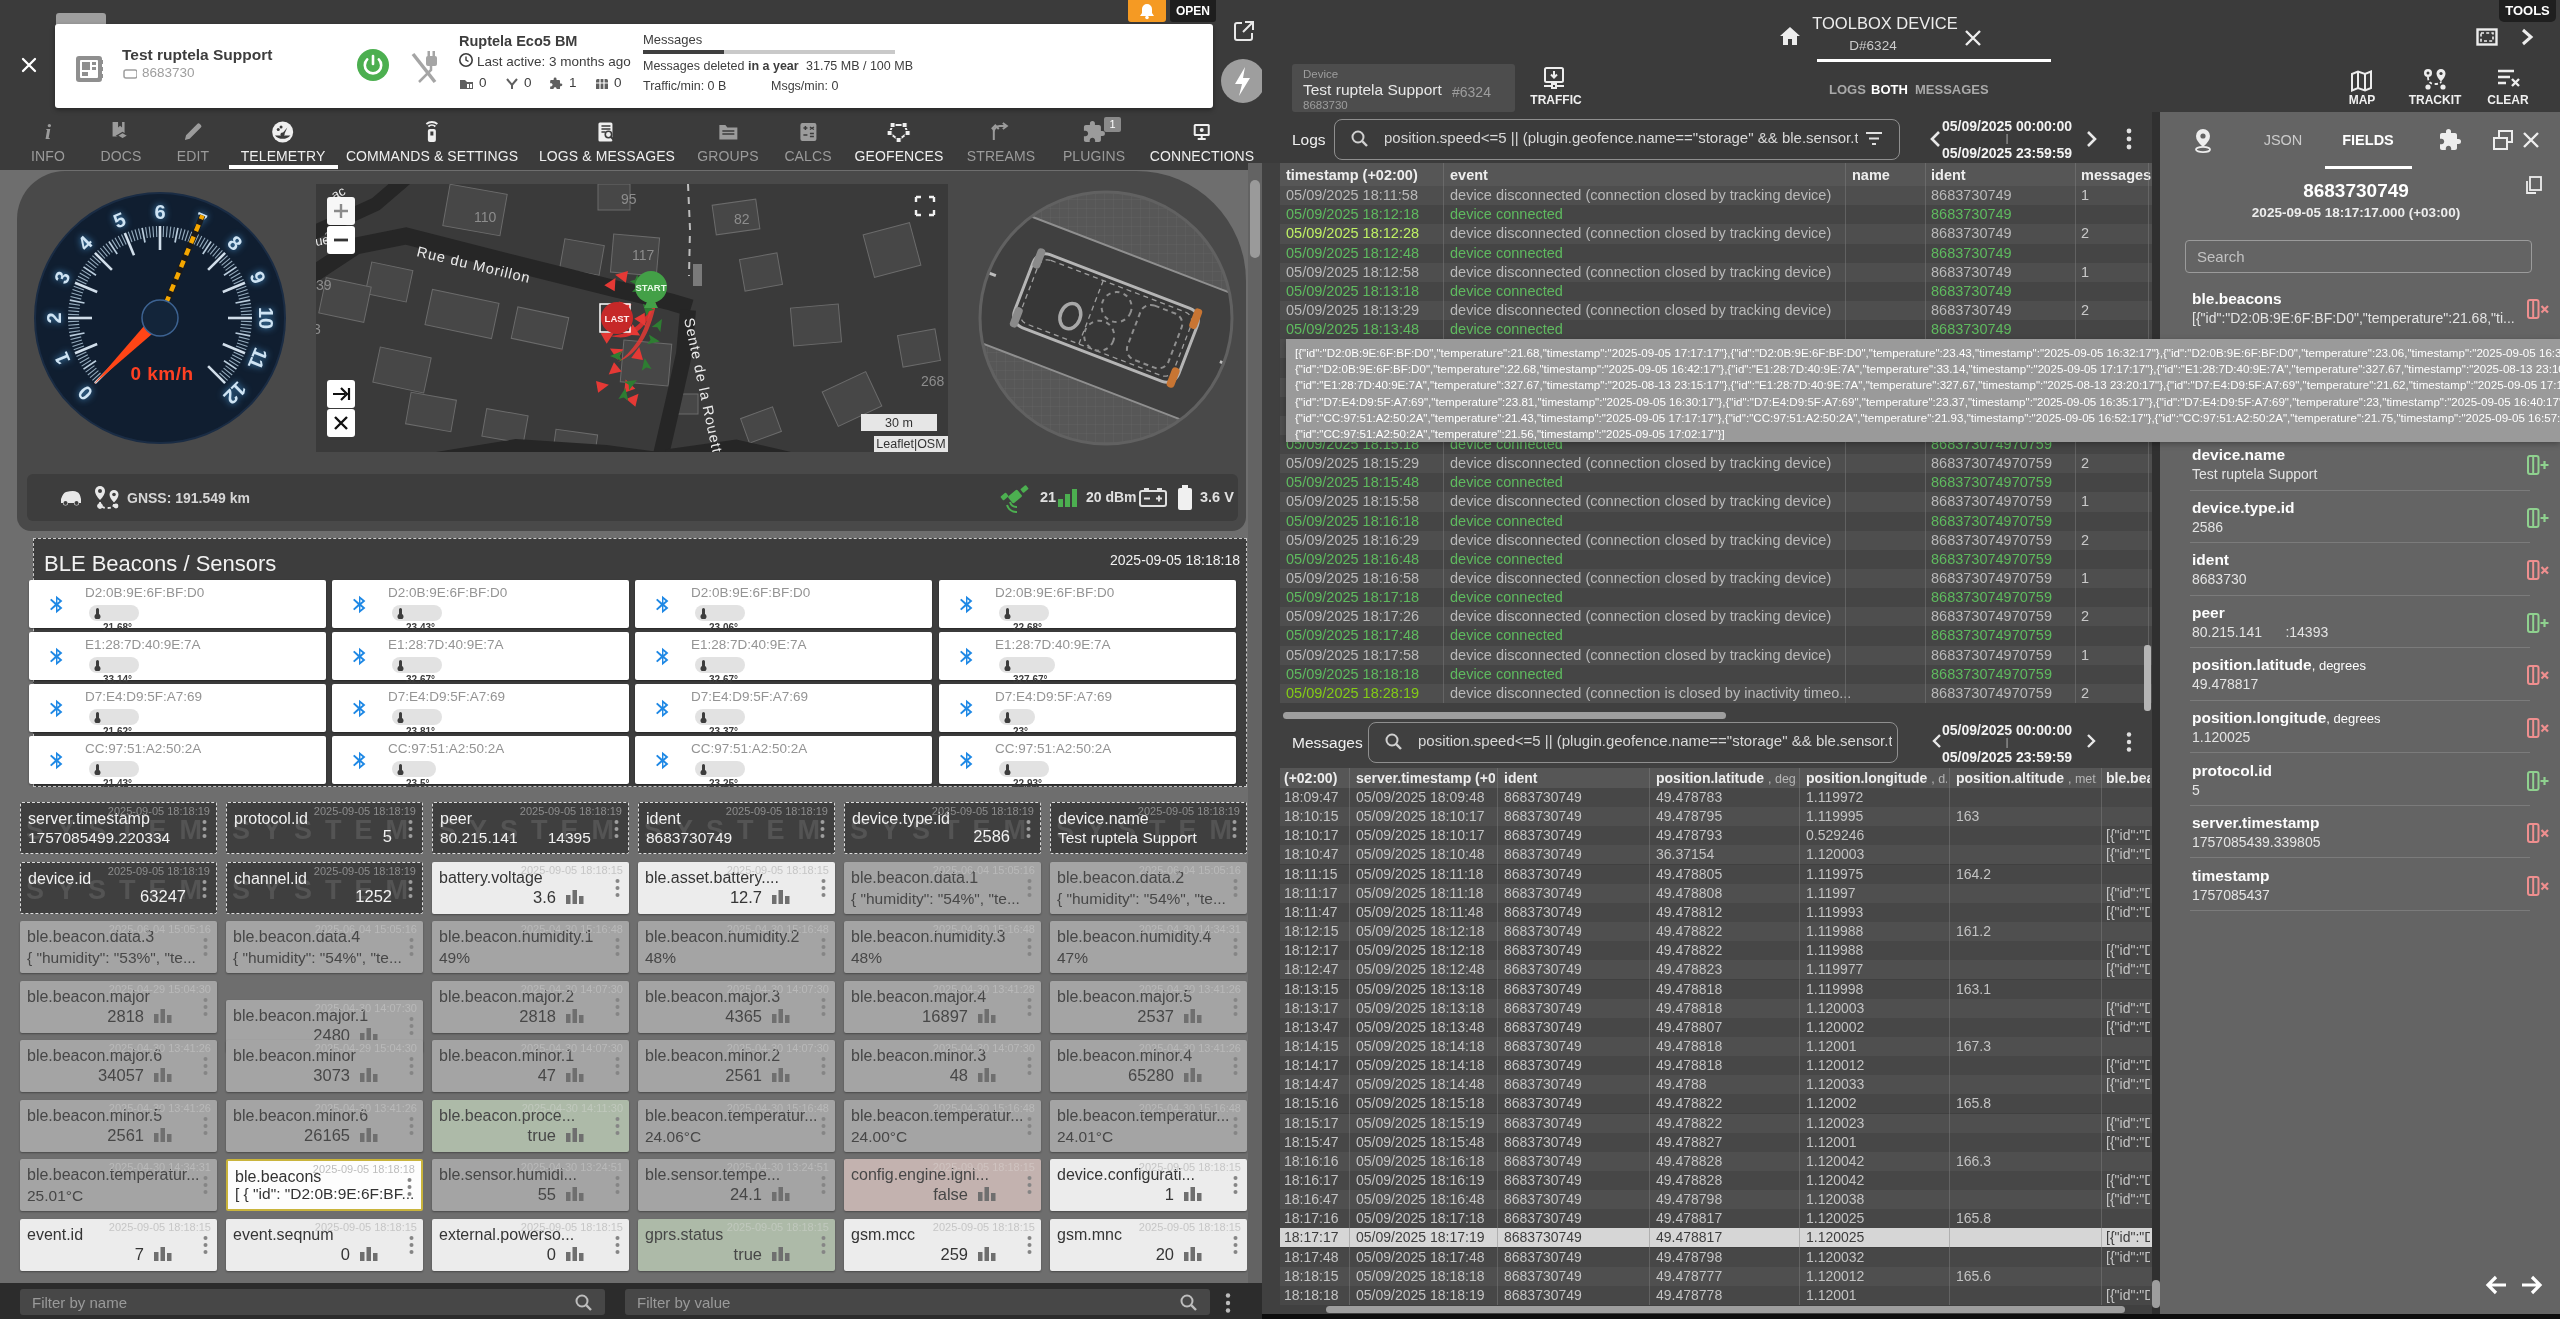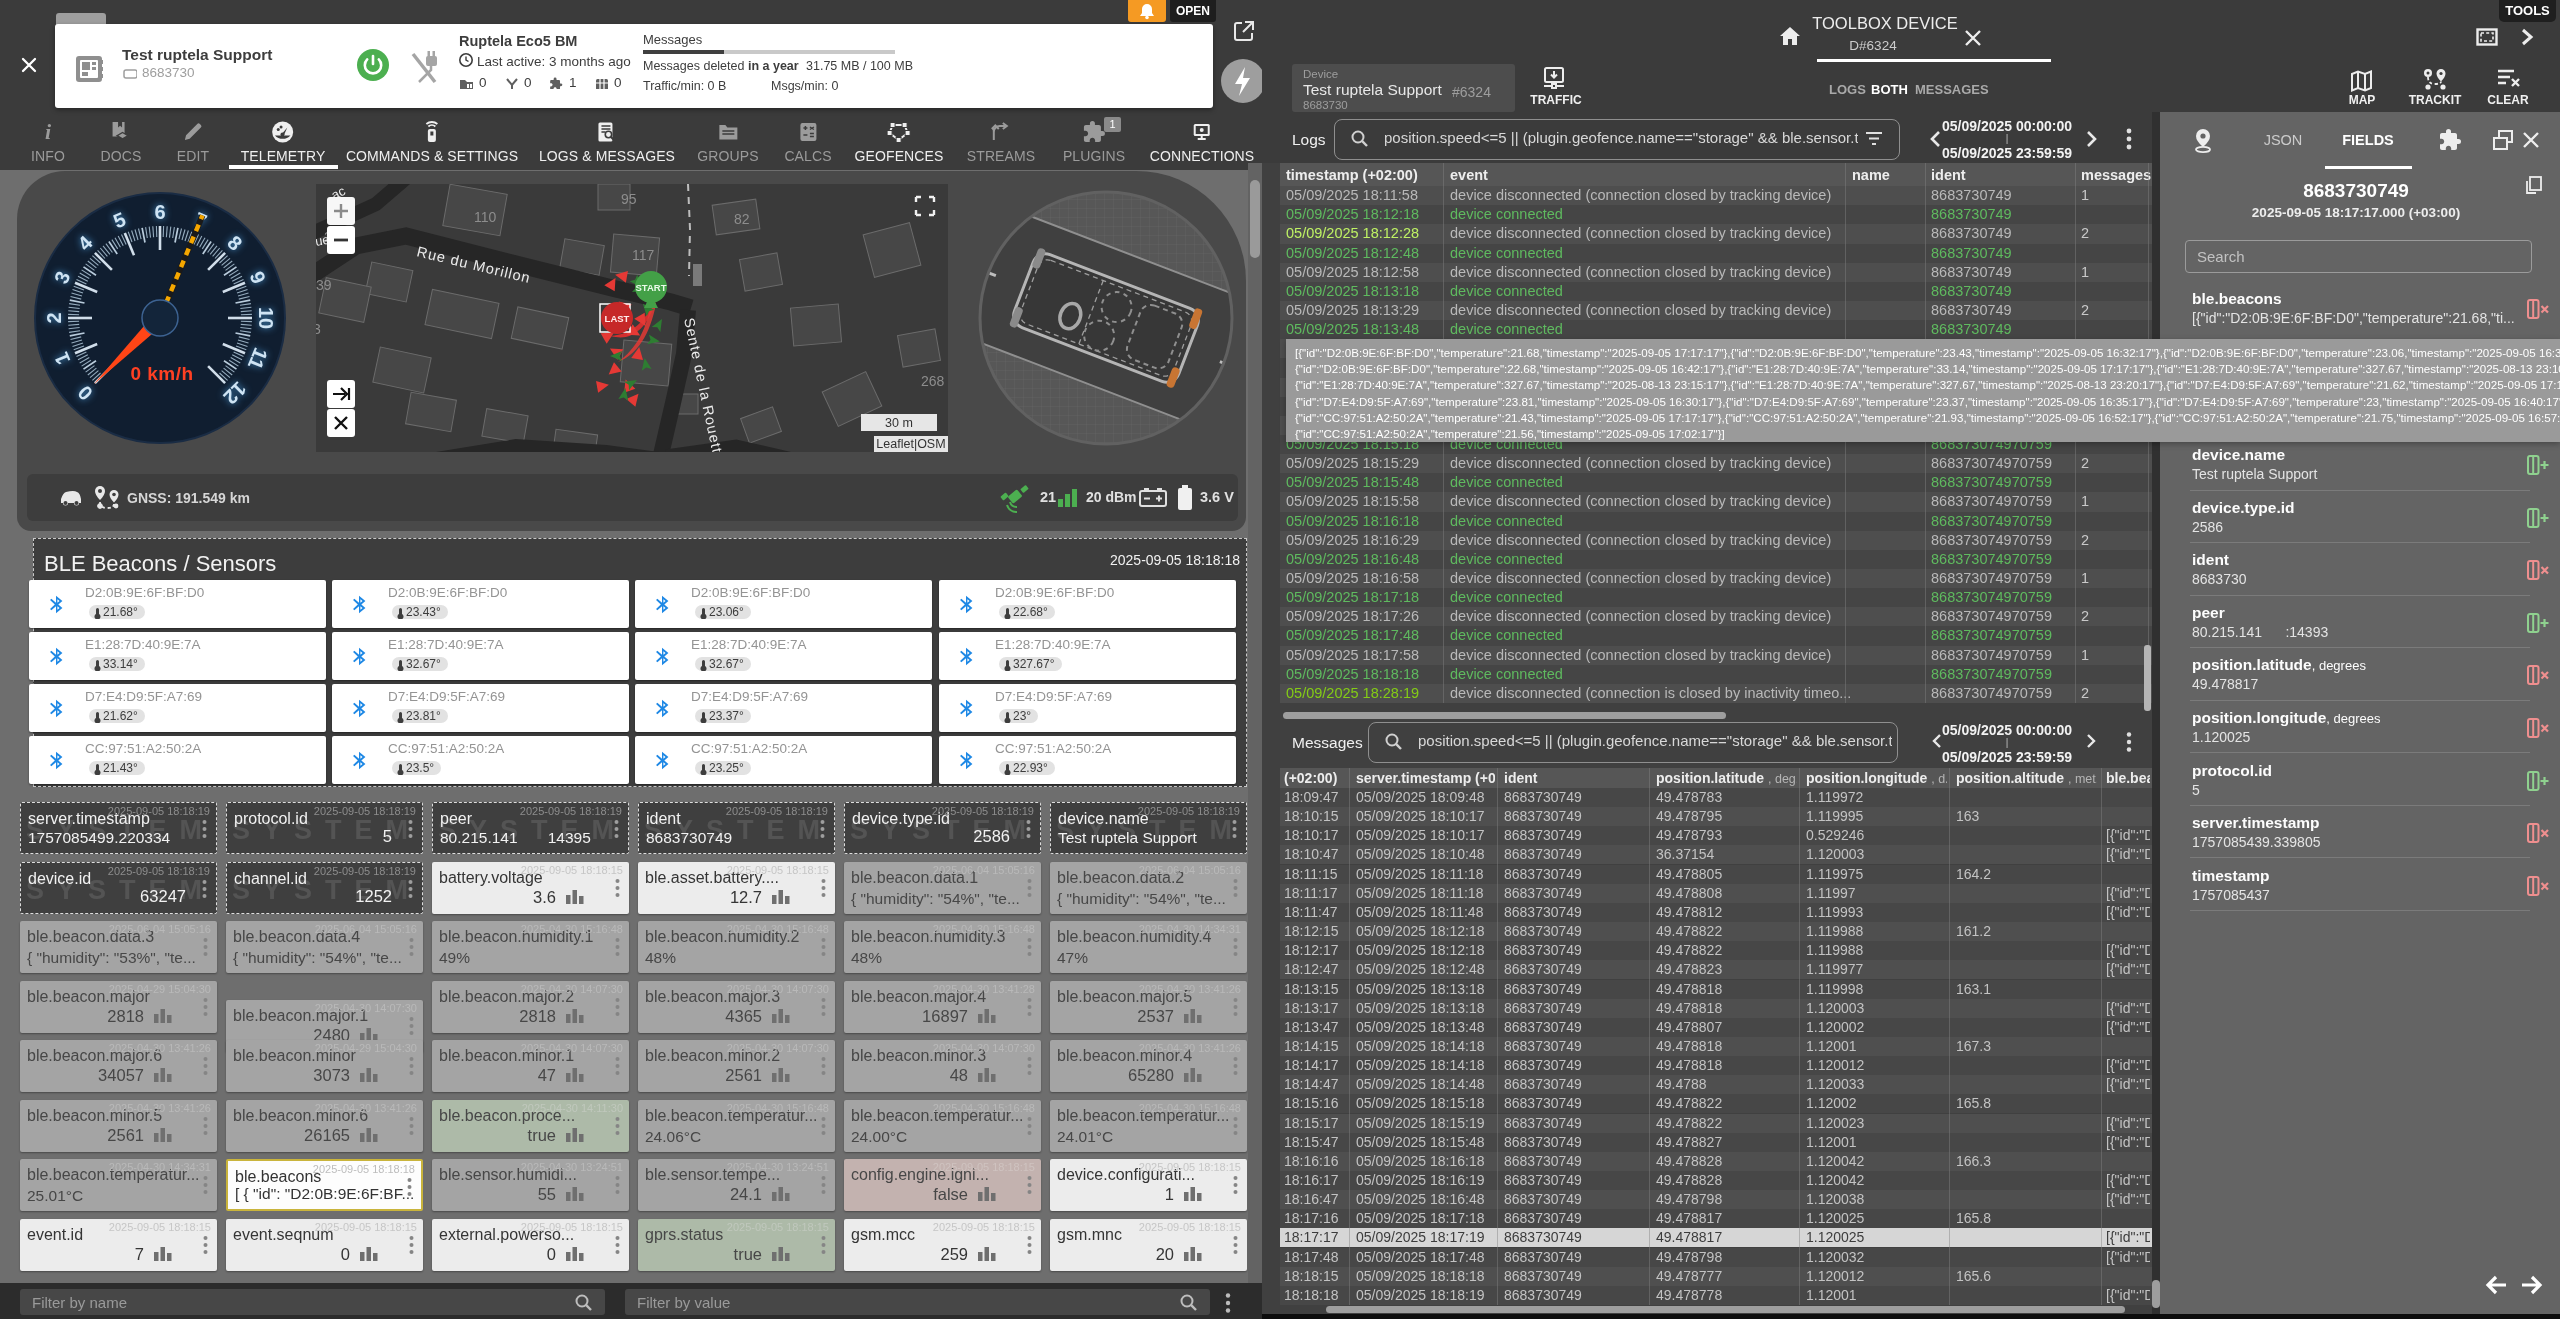--- a/index.html
+++ b/index.html
@@ -12,21 +12,21 @@
 
 .nav-it{position:absolute;text-align:center;transform:translateX(-50%);color:#9b9b9b}
 .nav-it .lbl{font-size:14px;letter-spacing:.1px;margin-top:2px;line-height:13px}
 .nav-it.on{color:#efefef}
 
 .wpanel{left:17px;top:171px;width:1229px;height:360px;background:#494949;border-radius:48px 110px 14px 14px}
 .statusbar{left:27px;top:474px;width:1211px;height:47px;background:#3d3d3d;border-radius:6px}
 .blepanel{left:33px;top:538px;width:1214px;height:249px;background:#3d3d3d;border:1px dashed #c9c9c9}
 .blecard{position:absolute;background:#fff;border-radius:2px;box-shadow:0 1px 2px rgba(0,0,0,.4)}
 .blecard .bid{position:absolute;left:56px;top:5px;font-size:13.5px;color:#949494}
-.blechip{position:absolute;left:60px;top:25px;height:14px;background:#e2e2e2;border-radius:8px;font-size:12px;font-weight:normal;color:#3d3d3d;line-height:14px;padding:0 7px 0 14px}
+.blechip{position:absolute;left:60px;top:25px;height:14px;background:#e2e2e2;border-radius:8px;font-size:10px;font-weight:bold;color:#3d3d3d;line-height:14px;padding:16px 7px 0 14px}
 
 .card{position:absolute;width:197px;height:52px;border-radius:2px;overflow:hidden;box-shadow:0 1px 2px rgba(0,0,0,.35)}
 .card .nm{position:absolute;left:7px;top:7px;font-size:16px;max-width:172px;white-space:nowrap;overflow:hidden}
 .card .ts{position:absolute;right:6px;top:2px;font-size:11px}
 .card .vr{position:absolute;right:73px;bottom:7px;font-size:16.5px}
 .card .vl{position:absolute;left:7px;bottom:6px;font-size:15.5px;max-width:183px;white-space:nowrap;overflow:hidden}
 .card.dark{background:#3f3f3f;border:1px dashed #dedede;box-shadow:none}
 .card.dark .nm,.card.dark .vr,.card.dark .vl{color:#f2f2f2}
 .card.dark .ts{color:#8d8d8d}
 .card.gray{background:#a4a4a4}

